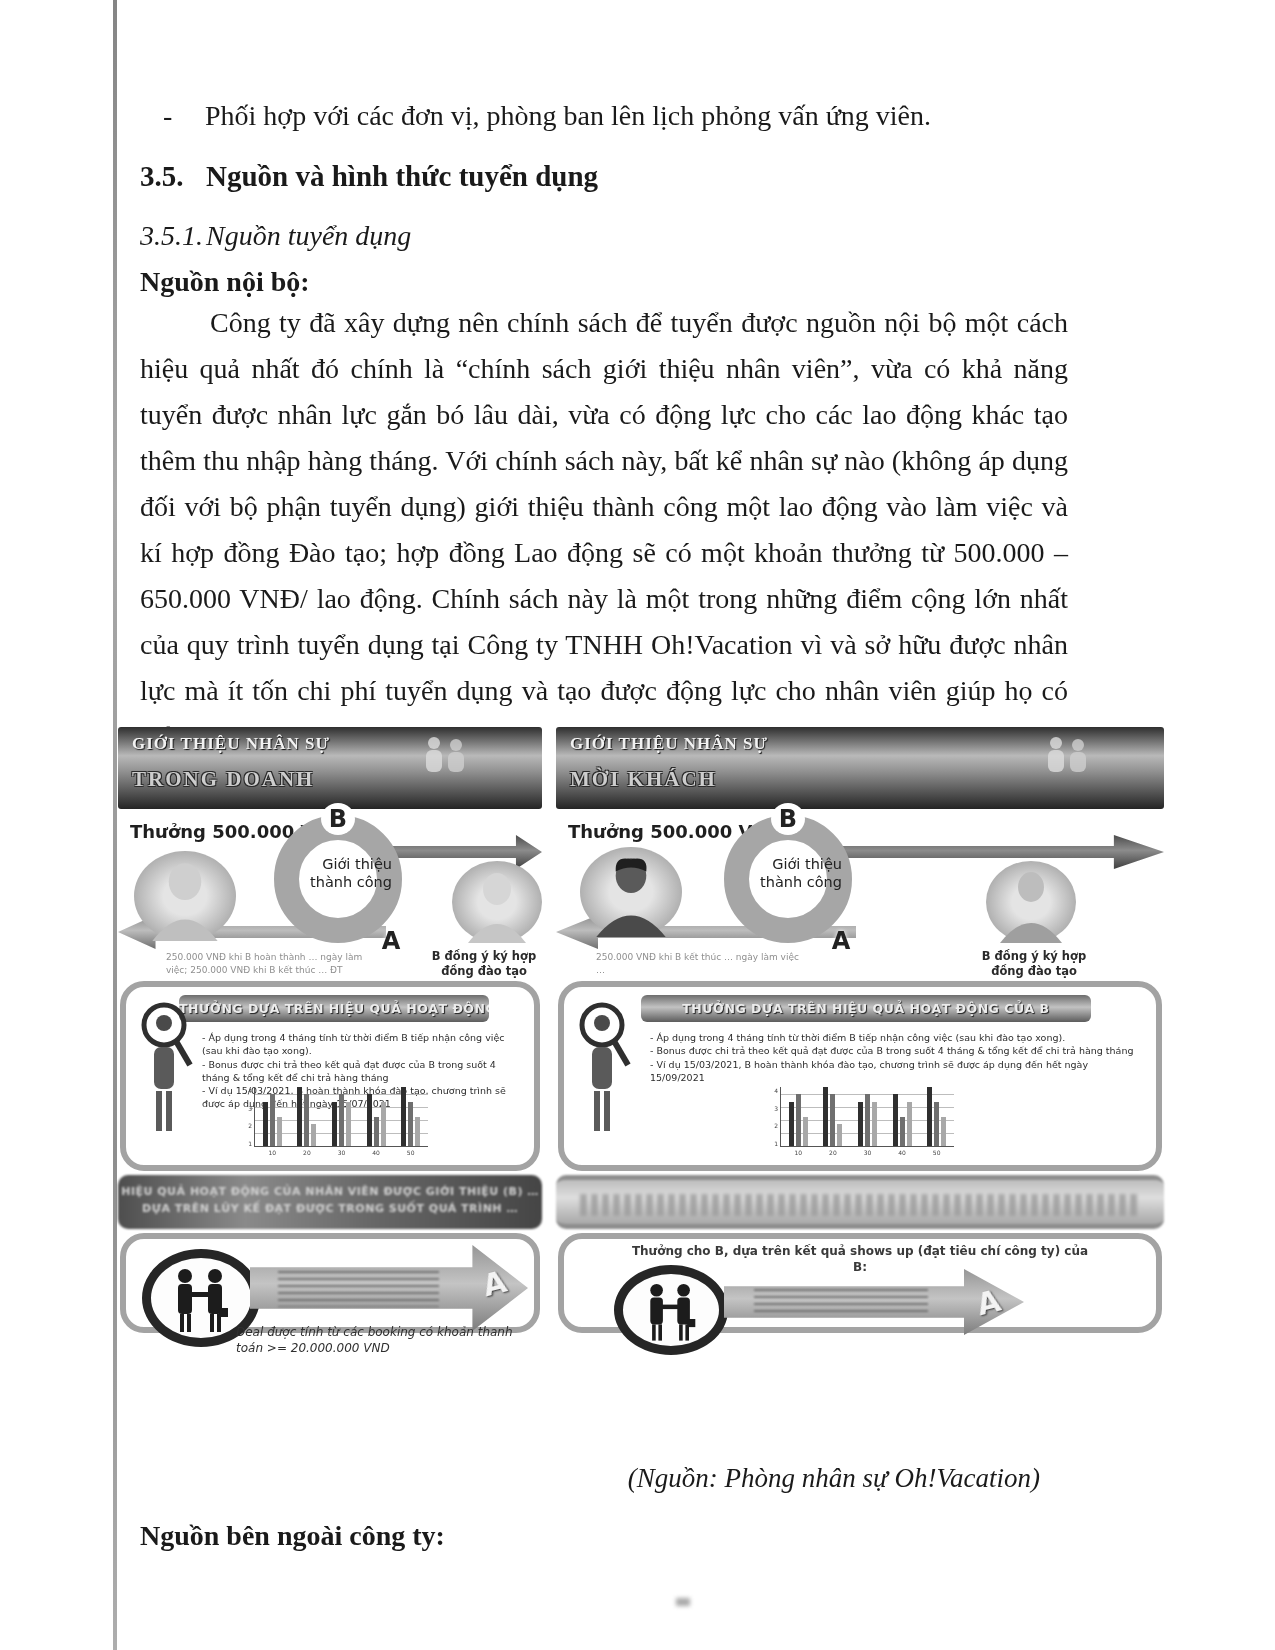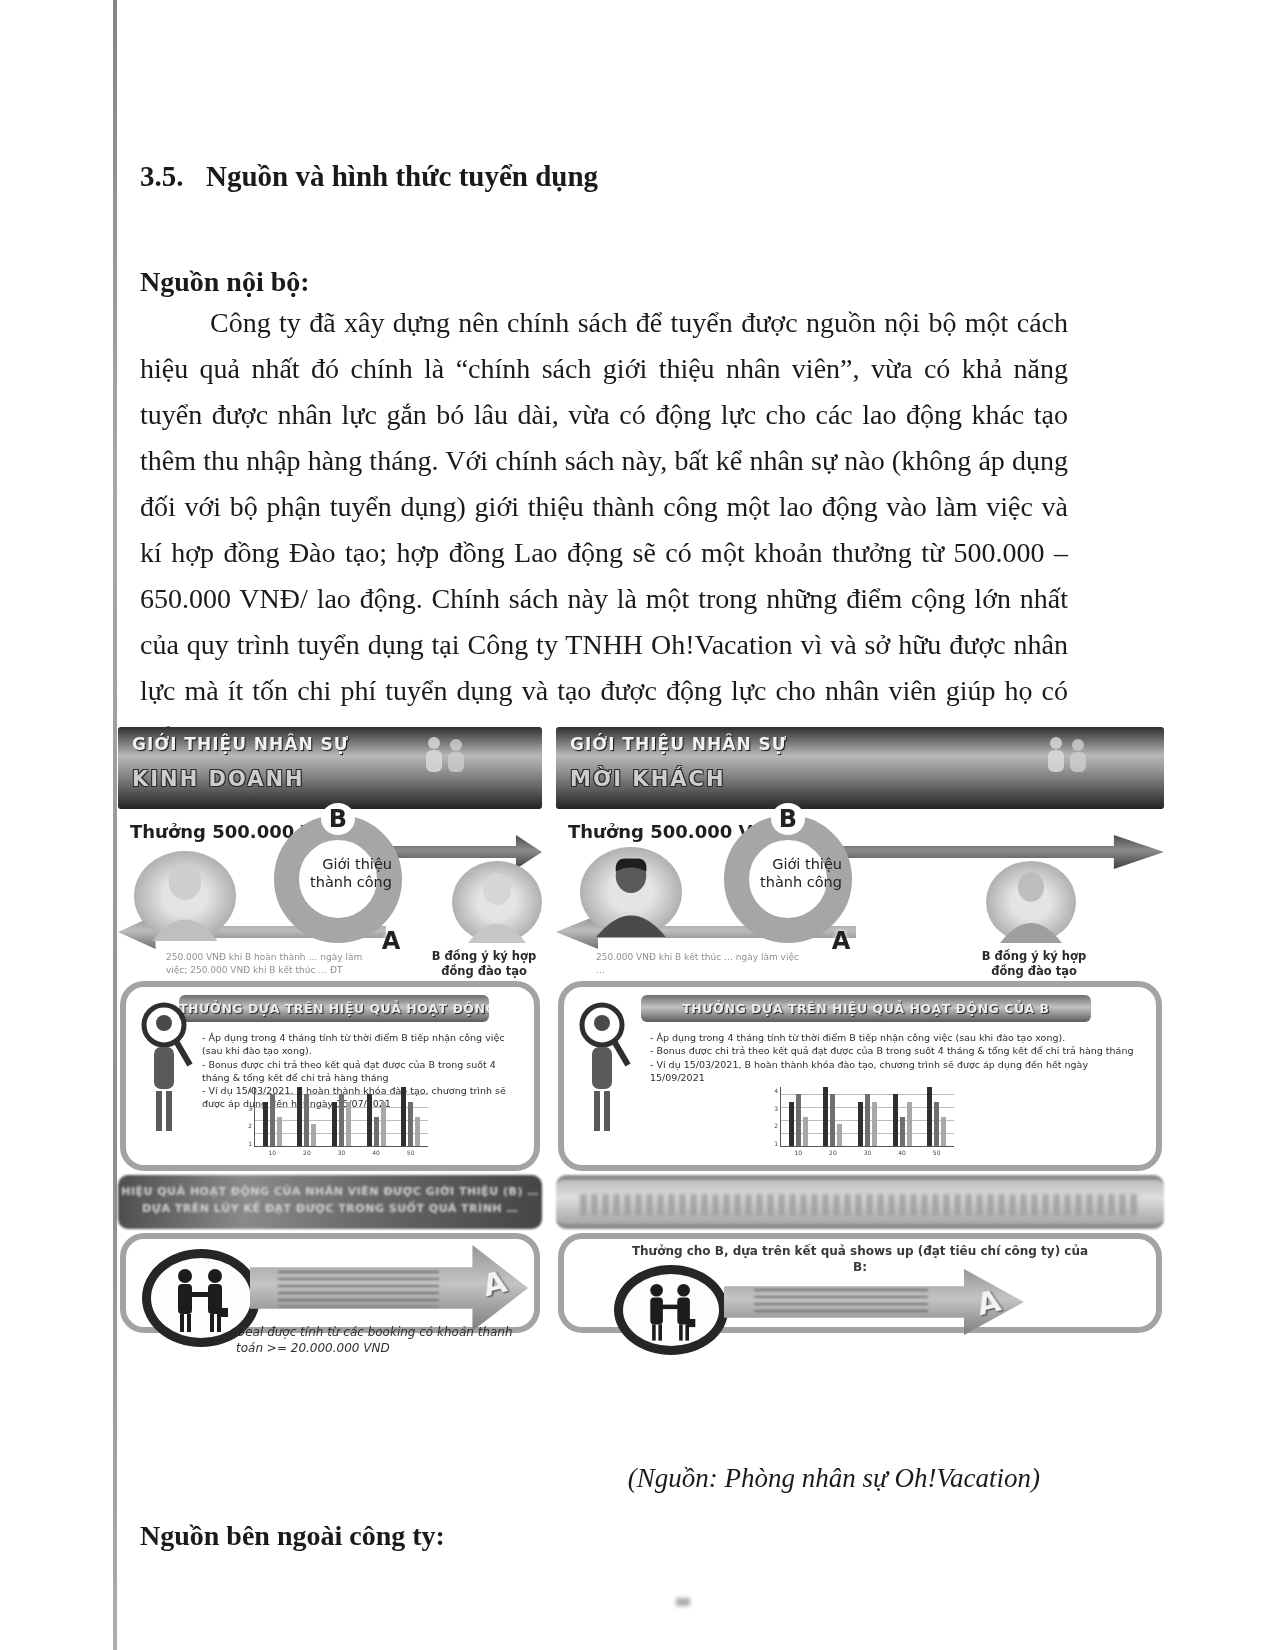--- a/index.html
+++ b/index.html
@@ -29,21 +29,21 @@
   .pageno{position:absolute;left:140px;top:1556px;width:900px;text-align:center;font-size:22px;}
 
   
   .figure{position:absolute;left:118px;top:727px;width:1046px;height:606px;
           font-family:"DejaVu Sans", sans-serif;}
   .panel{position:absolute;top:0;height:606px;}
   .panel.left{left:0;width:424px;}
   .panel.right{left:438px;width:608px;}
 
   .p-header{position:absolute;top:0;left:0;right:0;height:82px;border-radius:3px;
-    background:linear-gradient(#2e2e2e,#b9b9b9 35%,#8f8f8f 55%,#242424);}
+    background:linear-gradient(#2e2e2e,#b9b9b9 35%,#8f8f8f 55%,#242424);font-family:Liberation Serif, serif;}
   .ph-line1{position:absolute;top:7px;left:14px;font-size:17px;font-weight:bold;color:#f2f2f2;
     letter-spacing:1px;text-shadow:1px 1px 1px #111;filter:blur(.4px);}
   .ph-line2{position:absolute;top:40px;left:14px;font-size:21px;font-weight:bold;color:#cdcdcd;
     letter-spacing:2px;filter:blur(.4px);
     text-shadow:-1px -1px 0 #2b2b2b,1px -1px 0 #2b2b2b,-1px 1px 0 #2b2b2b,1px 1px 0 #2b2b2b;}
   .ph-figs{position:absolute;top:6px;right:66px;width:64px;height:44px;opacity:.8;filter:blur(.6px);}
 
   .p-top{position:absolute;top:82px;left:0;right:0;height:170px;background:#fff;}
   .reward{position:absolute;top:12px;left:12px;font-size:18px;font-weight:bold;color:#1f1f1f;filter:blur(.3px);}
   .avatar{position:absolute;border-radius:50%;background:radial-gradient(#e4e4e4 30%,#9e9e9e 85%,#c9c9c9);
@@ -145,34 +145,36 @@
   .arrow-foot{position:absolute;left:110px;top:86px;width:280px;font-style:italic;
     font-size:12px;color:#2f2f2f;line-height:1.3;filter:blur(.4px);}
 </style>
 </head>
 <body>
 
 <div class="page">
   <div class="scan-line"></div>
   <div class="scan-smudge"></div>
 
+  <div class="bullet-line"><span class="dash">-</span><span>Phối hợp với các đơn vị, phòng ban lên lịch phỏng vấn ứng viên.</span></div>
 
   <div class="sec-heading"><span class="num">3.5.</span><span>Nguồn và hình thức tuyển dụng</span></div>
 
+  <div class="subsec-heading"><span class="num">3.5.1.</span><span>Nguồn tuyển dụng</span></div>
 
   <div class="lead lead1">Nguồn nội bộ:</div>
 
   <div class="para">Công ty đã xây dựng nên chính sách để tuyển được nguồn nội bộ một cách hiệu quả nhất đó chính là “chính sách giới thiệu nhân viên”, vừa có khả năng tuyển được nhân lực gắn bó lâu dài, vừa có động lực cho các lao động khác tạo thêm thu nhập hàng tháng. Với chính sách này, bất kể nhân sự nào (không áp dụng đối với bộ phận tuyển dụng) giới thiệu thành công một lao động vào làm việc và kí hợp đồng Đào tạo; hợp đồng Lao động sẽ có một khoản thưởng từ 500.000 – 650.000 VNĐ/ lao động. Chính sách này là một trong những điểm cộng lớn nhất của quy trình tuyển dụng tại Công ty TNHH Oh!Vacation vì và sở hữu được nhân lực mà ít tốn chi phí tuyển dụng và tạo được động lực cho nhân viên giúp họ có thêm thu.</div>
 
   <div class="figure">
 
     <div class="panel left">
       <div class="p-header">
         <div class="ph-line1">GIỚI THIỆU NHÂN SỰ</div>
-        <div class="ph-line2">KINH DOANH</div>
+        <div class="ph-line2">TRONG DOANH</div>
         <svg class="ph-figs" viewBox="0 0 64 44">
           <circle cx="22" cy="10" r="6" fill="#ddd"></circle>
             <rect x="14" y="17" width="16" height="22" rx="6" fill="#ddd"></rect>
           <circle cx="44" cy="12" r="6" fill="#cfcfcf"></circle>
             <rect x="36" y="19" width="16" height="20" rx="6" fill="#cfcfcf"></rect>
         </svg>
       </div>
       <div class="p-top">
         <div class="reward">Thưởng 500.000 VND:</div>
         <div class="arrow-top-r"></div>

